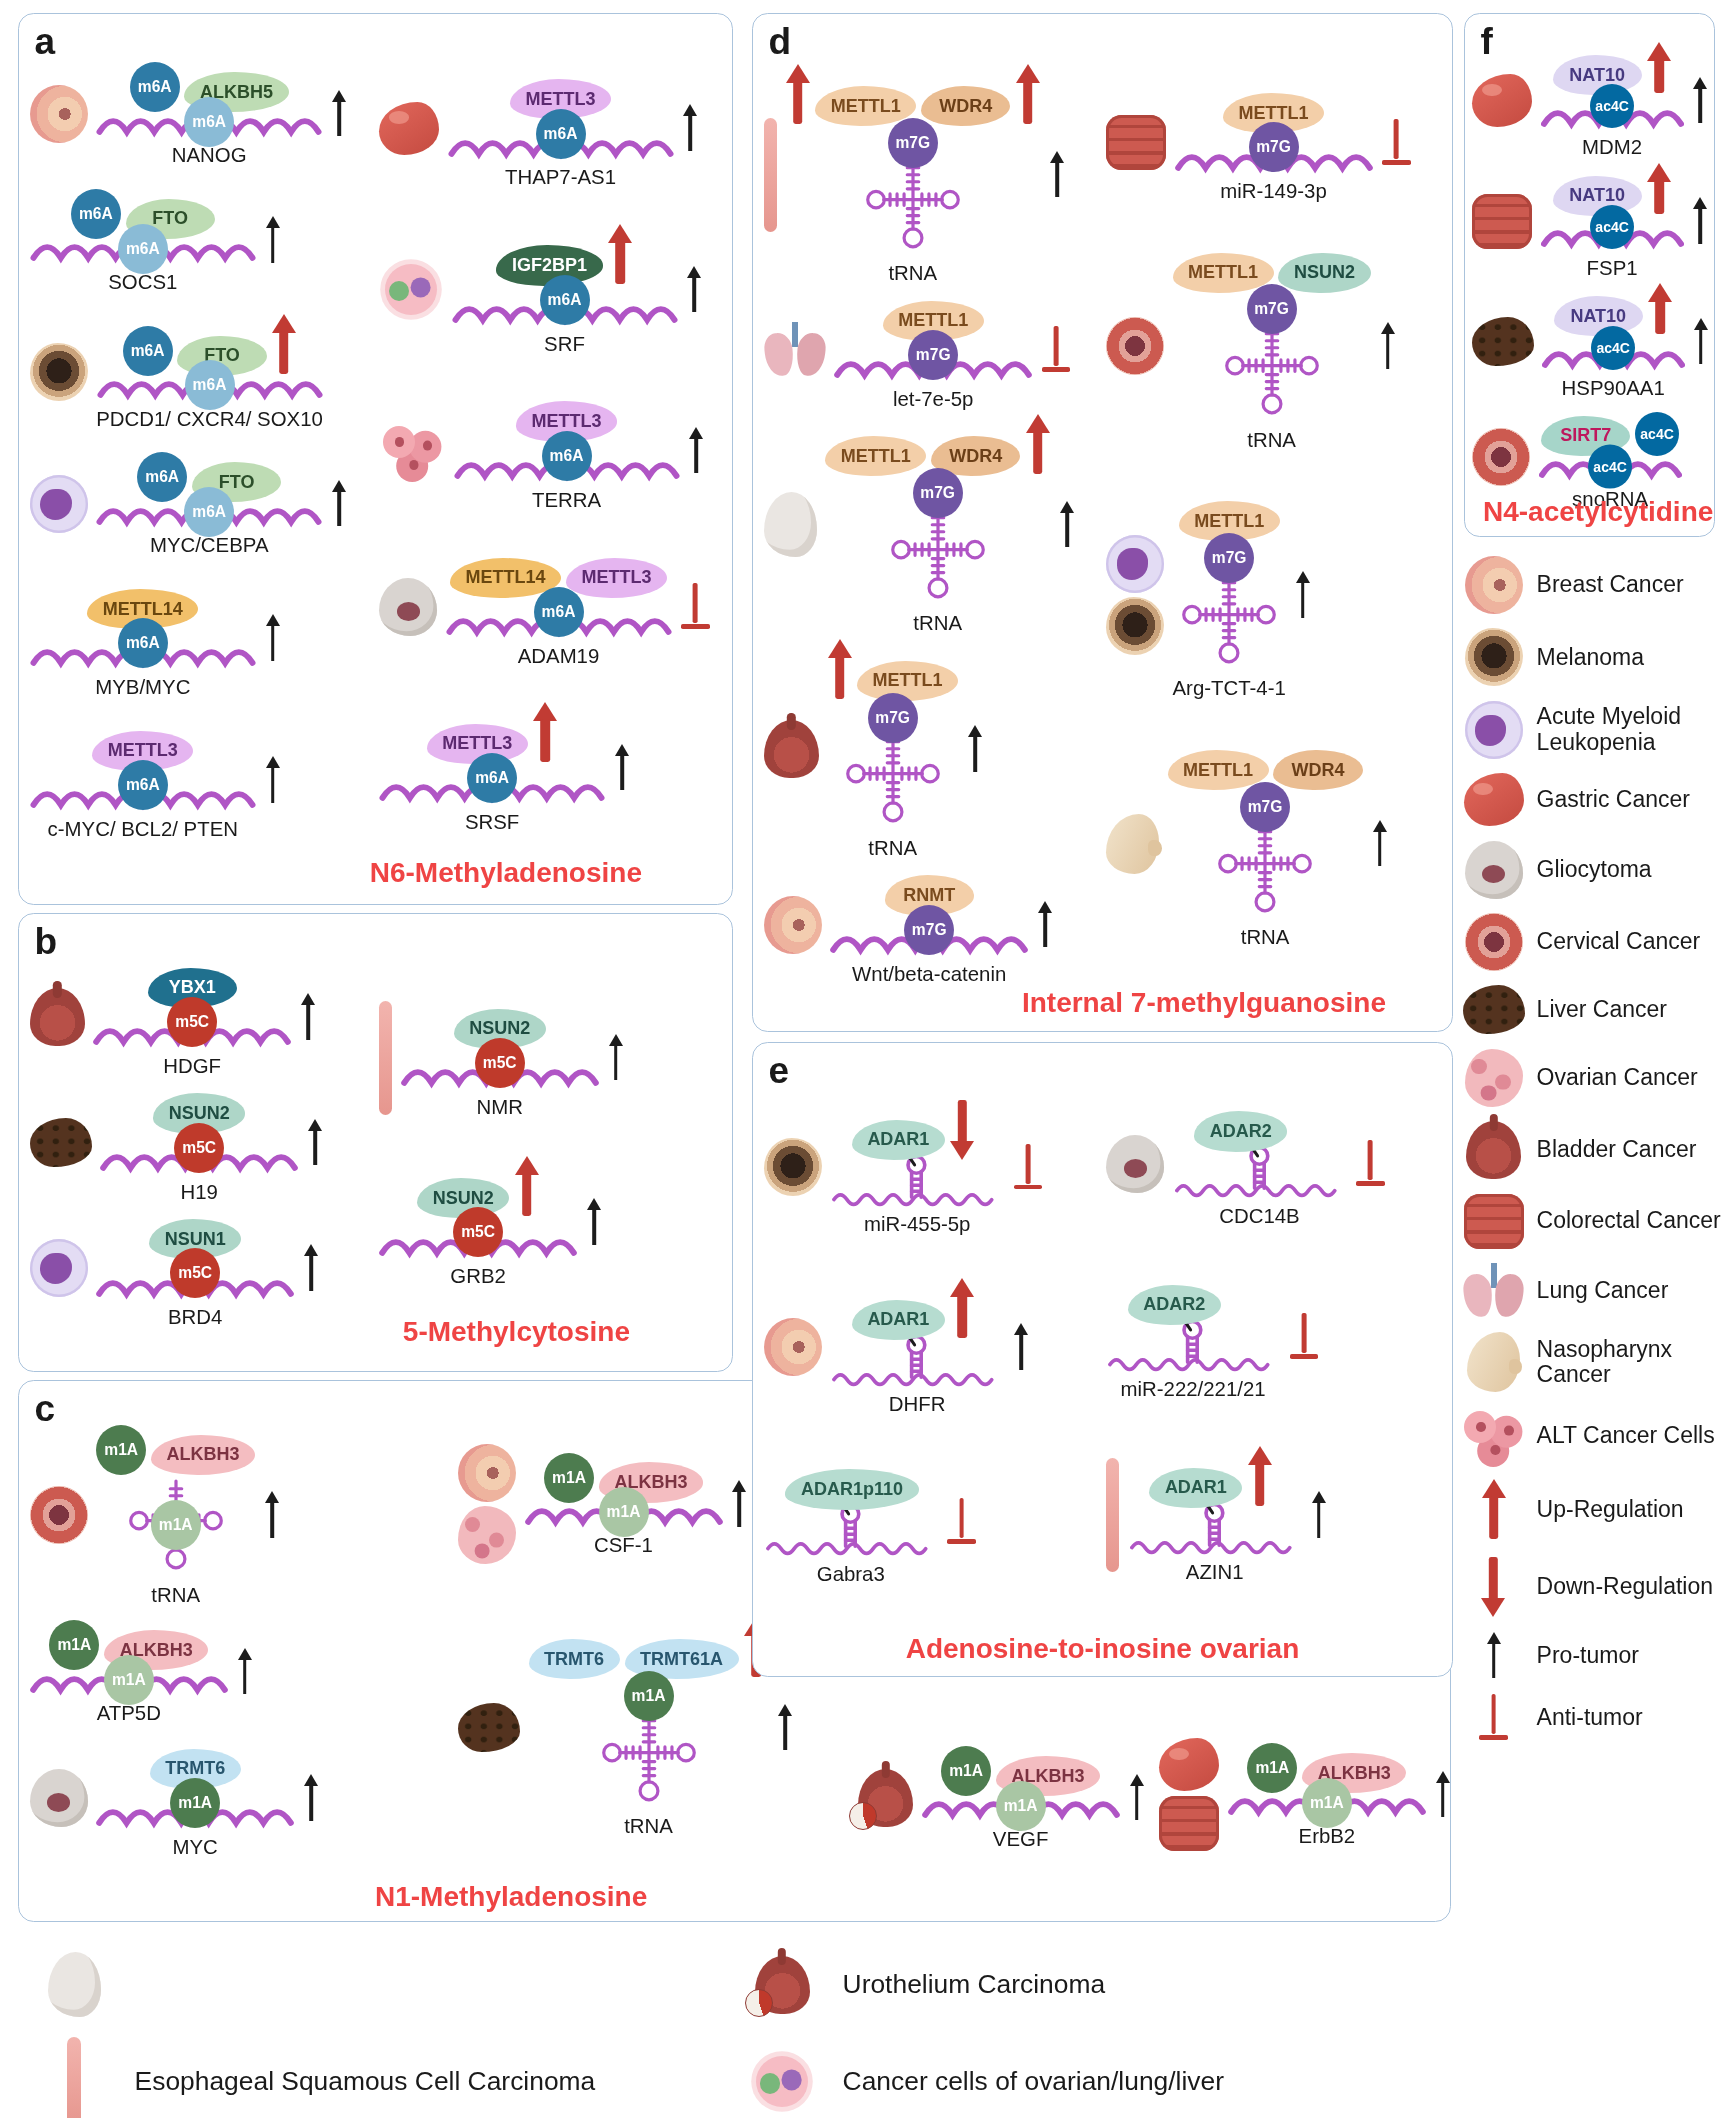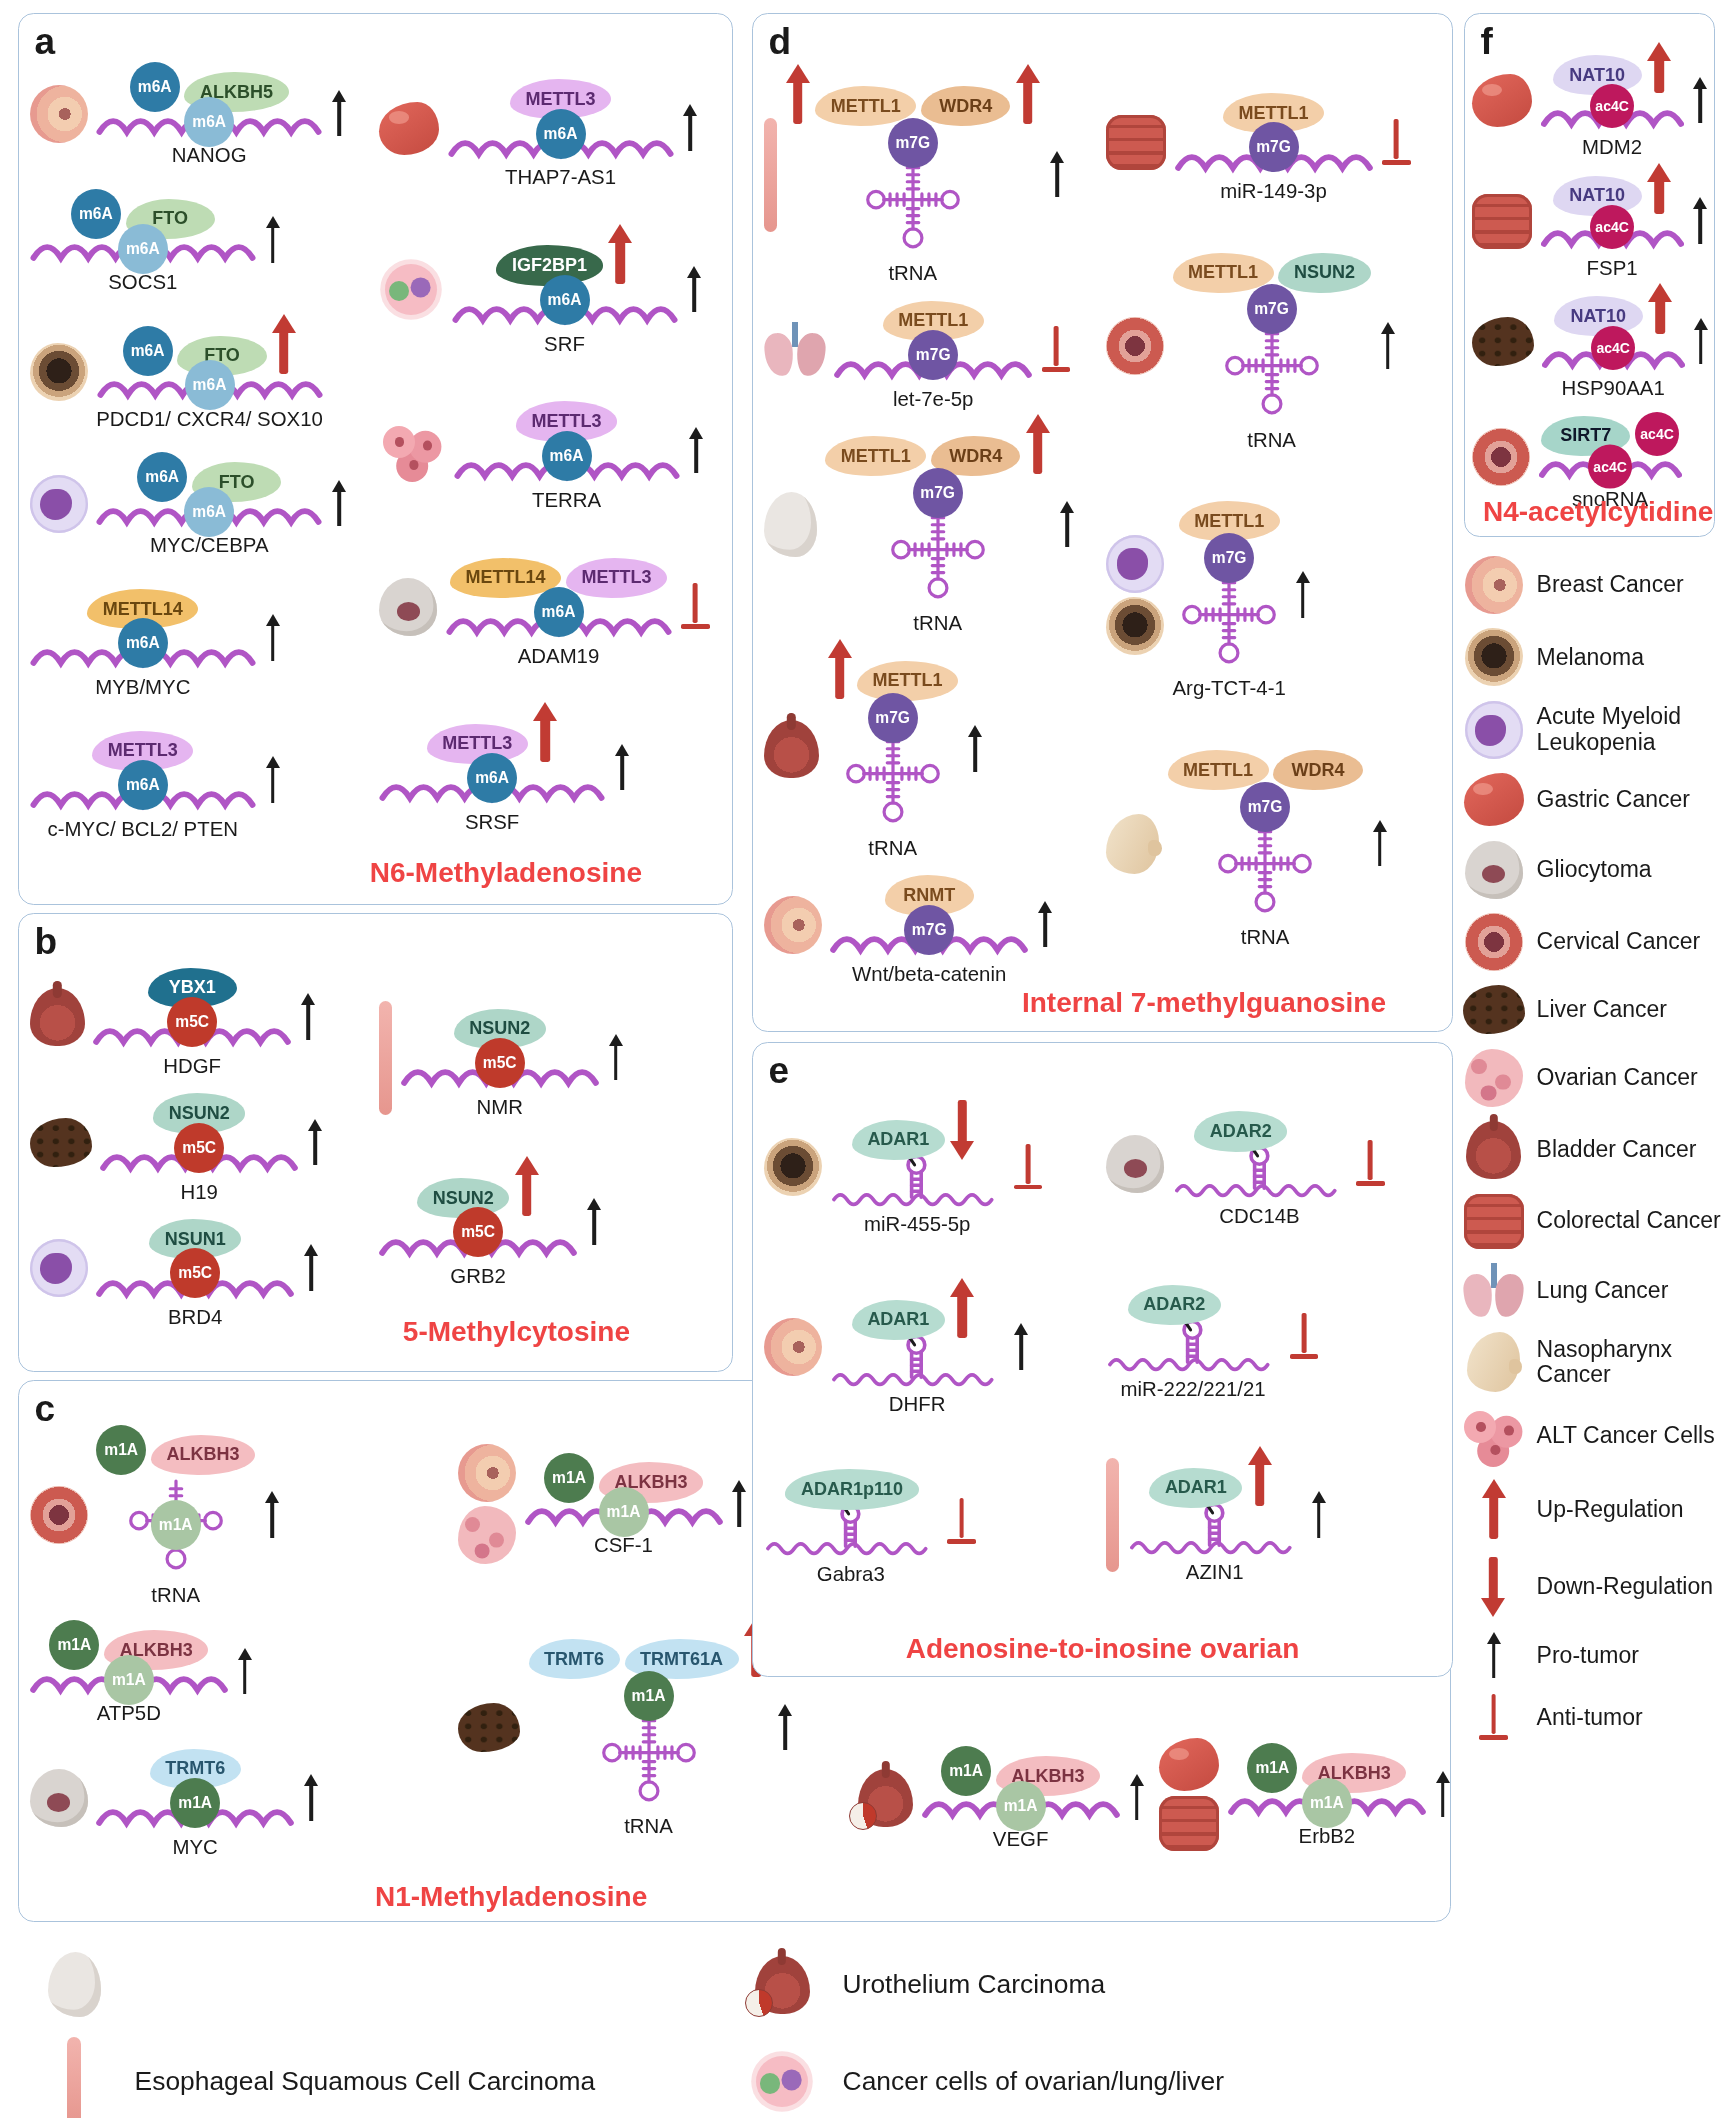--- a/index.html
+++ b/index.html
@@ -48,35 +48,35 @@
   .ghost{position:absolute;left:50%;top:50%;transform:translate(-50%,-60%);z-index:2;}
   .rna-trna .mark{margin:-8.4px 0 -14.4px;}
   .rna-trna .ghost{top:24px;transform:translateX(-50%);}
   .rna-hairpin .toprow{align-self:flex-start;padding-left:21.6px;margin-bottom:-20.4px;}
   .target{font-size:20.4px;margin-top:3.6px;white-space:nowrap;text-align:center;}
   
   .st-m6a{background:#2e7ba6;}        .st-m6a-ghost{background:#8abbd6;}
   .st-m5c{background:#bf3a2b;}
   .st-m1a{background:#4d7c4f;}        .st-m1a-ghost{background:#a9c6a4;}
   .st-m7g{background:#6f55a3;}
-  .st-ac4c{background:#be185d;}
+  .st-ac4c{background:#0369a1;}
   .st-eraser-green{background:#bedcb4;color:#2c4f2a;}
   .st-mettl3{background:#e5b5f0;color:#5c2a70;}
   .st-mettl14{background:#f2c06a;color:#6a470f;}
   .st-igf2bp1{background:#38694b;color:#fff;}
   .st-ybx1{background:#20708e;color:#fff;}
   .st-nsun{background:#aed6c8;color:#1f4d42;}
   .st-alkbh3{background:#f4bdc1;color:#7c3342;}
   .st-trmt{background:#c2e2f2;color:#28566e;}
   .st-mettl1{background:#f3cfa9;color:#7a4b1e;}
   .st-wdr4{background:#eabd92;color:#6b3f18;}
   .st-rnmt{background:#f3cfa9;color:#7a4b1e;}
   .st-adar{background:#b6dcd0;color:#275a4c;}
   .st-nat10{background:#ded7f2;color:#473a80;}
-  .st-sirt7{background:#a6d5c9;color:#0f172a;}
+  .st-sirt7{background:#a6d5c9;color:#be185d;}
   
   .arr{position:relative;display:inline-block;width:25px;height:62px;flex:none;}
   .arr::before{content:"";position:absolute;left:50%;top:0;transform:translateX(-50%);
     border-left:12.6px solid transparent;border-right:12.6px solid transparent;border-bottom:19px solid #c13b33;}
   .arr::after{content:"";position:absolute;left:50%;top:17px;transform:translateX(-50%);
     width:9.6px;height:43px;background:#c13b33;border-radius:2.4px;}
   .arr.down{transform:rotate(180deg);}
   .arr-line{position:relative;display:inline-block;width:17px;height:48px;flex:none;}
   .arr-line::before{content:"";position:absolute;left:50%;top:0;transform:translateX(-50%);
     border-left:7.8px solid transparent;border-right:7.8px solid transparent;border-bottom:12px solid #1c1c1c;}

